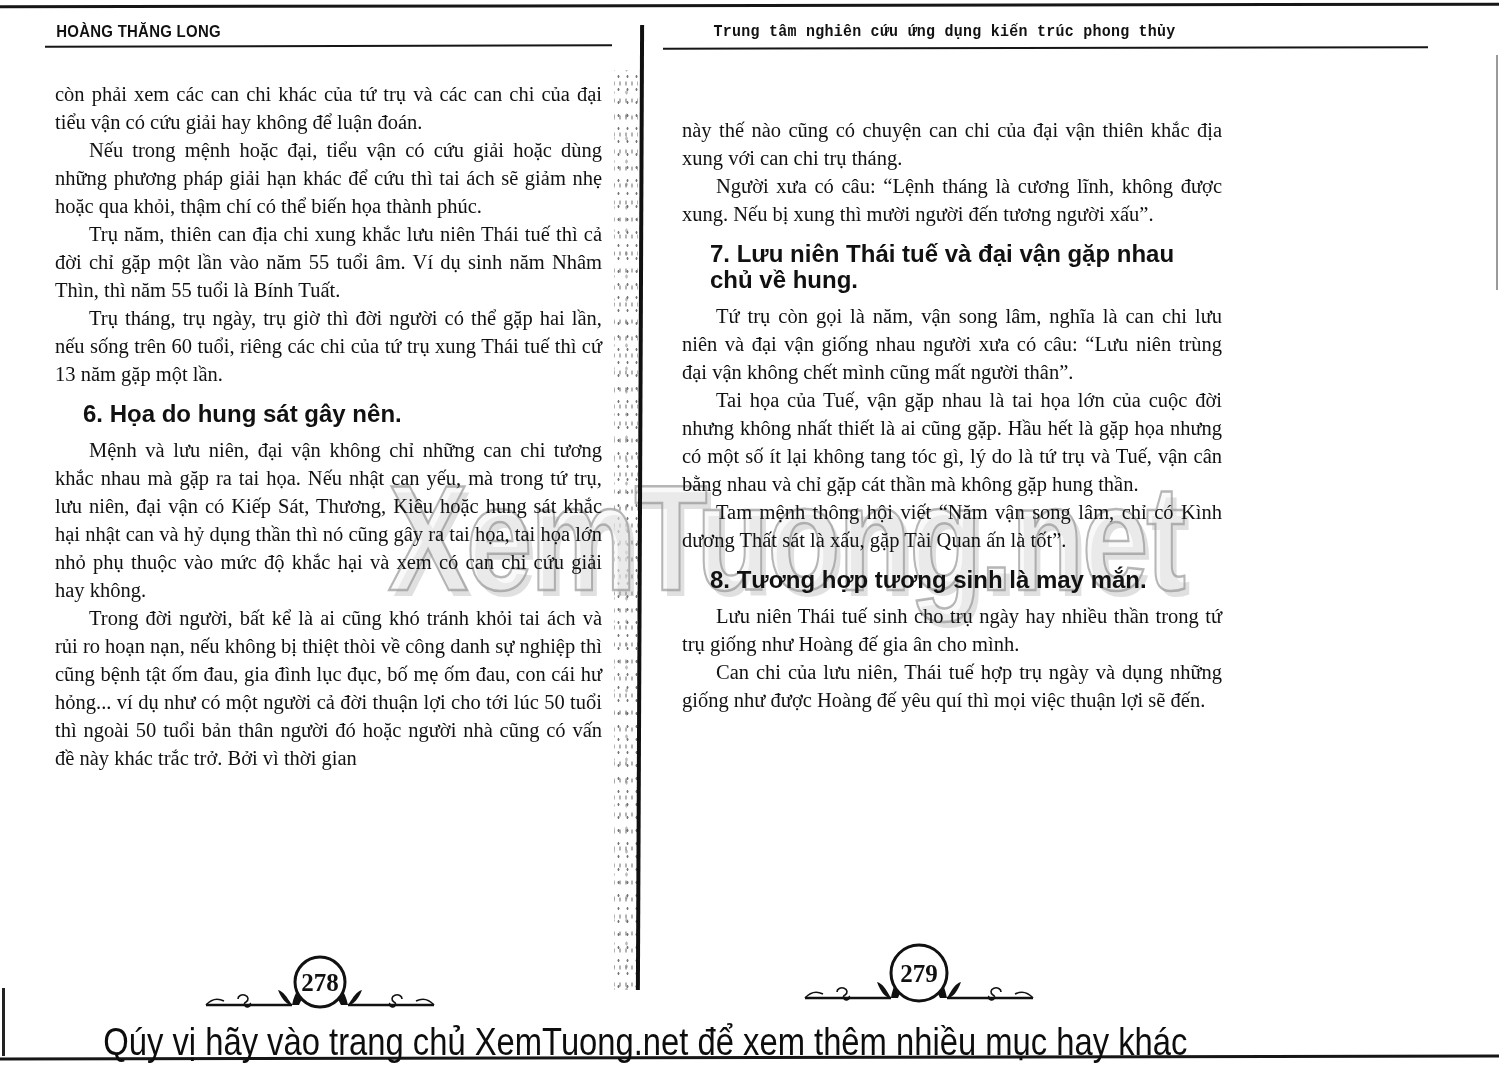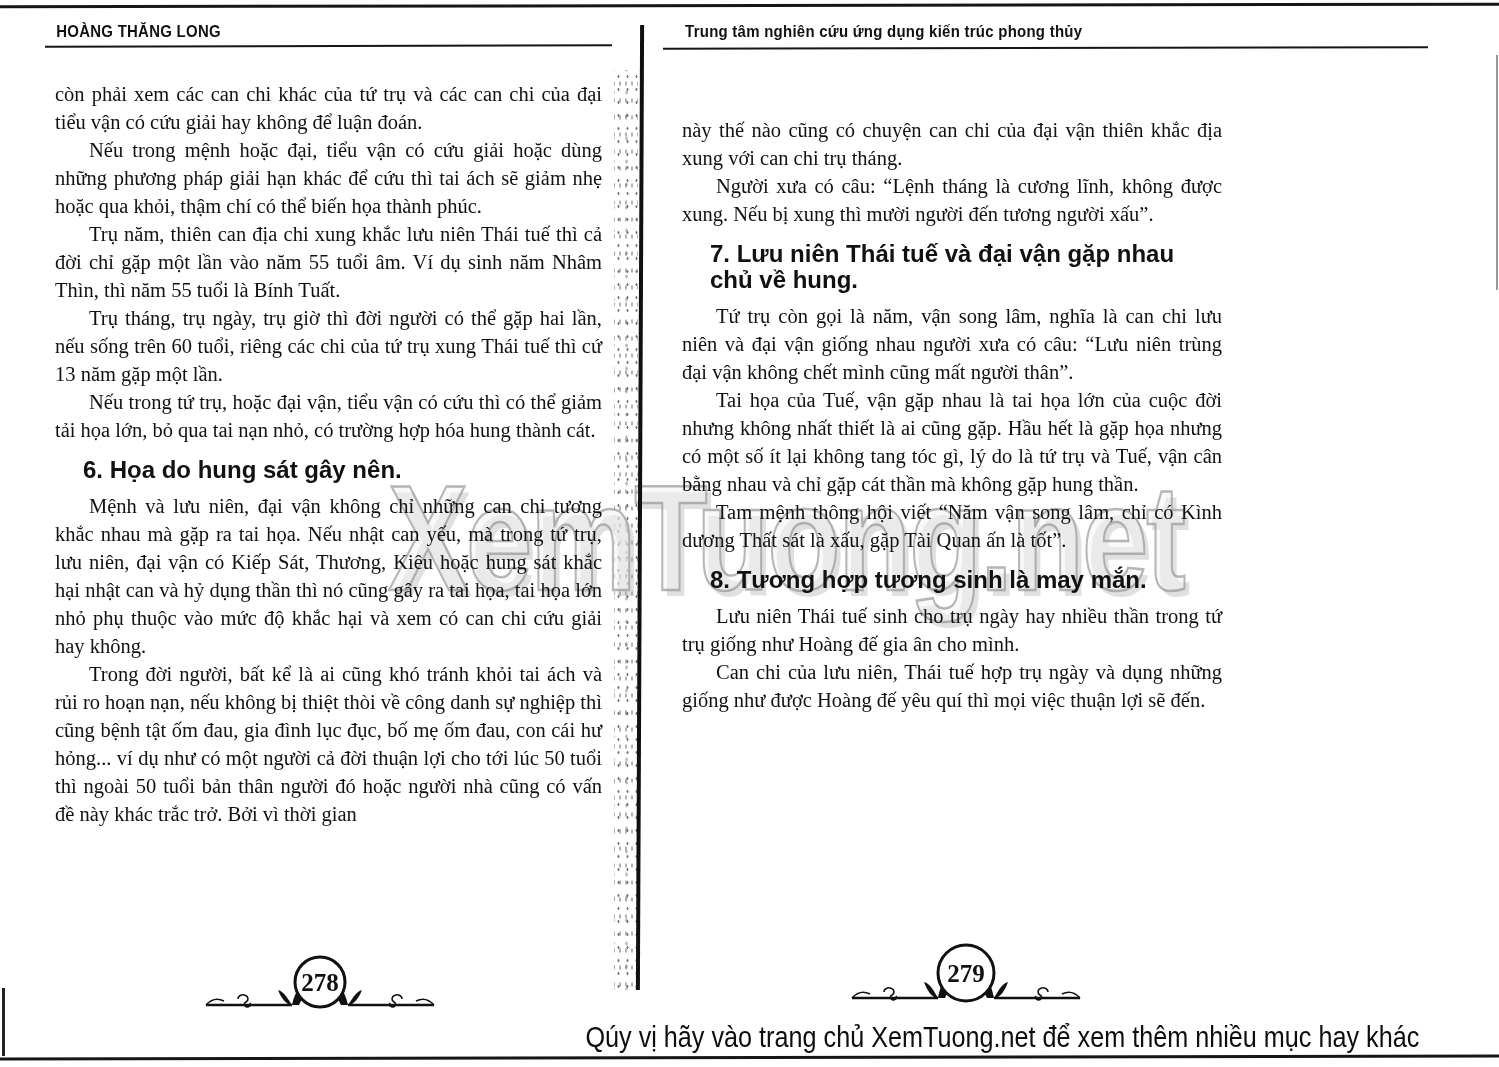--- a/index.html
+++ b/index.html
@@ -13,21 +13,21 @@
   .left-edge-mark { position:absolute; left:2px; top:988px; width:3px; height:68px; background:#222; }
   .right-edge-mark { position:absolute; right:1px; top:55px; width:2px; height:235px; background:#9a9a9a; }
 
   .page-header {
     position:absolute; top:22px; 
     font-family:"Liberation Sans", sans-serif; font-weight:bold; font-size:17px;
     letter-spacing:0.3px; white-space:nowrap; z-index:2;
   }
   .page-header .squeeze { display:inline-block; transform:scaleX(0.88); transform-origin:center; }
   .header-left-box { left:45px; width:567px; }
-  .header-right-box { left:658px; width:540px; }
+  .header-right-box { left:682px; width:540px;font-family:Liberation Mono, monospace; }
   .rule { position:absolute; height:2px; background:#161616; z-index:2; }
   .rule-left { left:45px; top:45px; width:567px; transform:rotate(-0.15deg); }
   .rule-right { left:663px; top:47px; width:765px; transform:rotate(-0.1deg); }
 
   .body-col {
     position:absolute; top:80px; z-index:2;
     font-size:20.5px; line-height:28px; text-align:justify;
   }
   .body-left { left:55px; width:547px; }
   .body-right { left:682px; width:540px;margin-top:36px; }
@@ -55,29 +55,29 @@
     font-family:"Liberation Sans", sans-serif; font-weight:bold;
     font-size:150px; letter-spacing:-3px; white-space:nowrap;
     color:rgba(244,244,244,0.5);
     -webkit-text-stroke:2.5px rgba(145,145,145,0.65);
     text-shadow:6px 6px 0 rgba(165,165,165,0.35);
     transform:scaleX(0.8); transform-origin:left center;
   }
 
   .ornament { position:absolute; z-index:2; }
   .ornament-left { left:200px; top:948px; }
-  .ornament-right { left:846px; top:933px; }
+  .ornament-right { left:799px; top:933px; }
   .ornament svg { display:block; }
   .ornament text {
     font-family:"Liberation Serif", serif; font-size:25px; font-weight:bold; fill:#111;
   }
 
   .footer {
-    position:absolute; left:0; top:1020px; width:100%; text-align:right; z-index:4;
-    font-family:"Liberation Sans", sans-serif; font-size:30px; color:#0d0d0d; white-space:nowrap;
+    position:absolute; left:0; top:1020px; width:100%; text-align:left; z-index:4;
+    font-family:"Liberation Sans", sans-serif; font-size:39px; color:#0d0d0d; white-space:nowrap;
   }
   .footer .squeeze { display:inline-block; transform:scaleX(0.84); transform-origin:center; }
 </style>
 </head>
 <body>
 
 <div class="sheet">
 
   <div class="top-edge"></div>
   <div class="spine-noise"></div>
@@ -90,21 +90,20 @@
   <div class="page-header header-left-box">
     <span class="squeeze">HOÀNG THĂNG LONG</span>
   </div>
   <div class="rule rule-left"></div>
 
   <div class="body-col body-left">
     <p class="cont">còn phải xem các can chi khác của tứ trụ và các can chi của đại tiểu vận có cứu giải hay không để luận đoán.</p>
     <p>Nếu trong mệnh hoặc đại, tiểu vận có cứu giải hoặc dùng những phương pháp giải hạn khác để cứu thì tai ách sẽ giảm nhẹ hoặc qua khỏi, thậm chí có thể biến họa thành phúc.</p>
     <p>Trụ năm, thiên can địa chi xung khắc lưu niên Thái tuế thì cả đời chỉ gặp một lần vào năm 55 tuổi âm. Ví dụ sinh năm Nhâm Thìn, thì năm 55 tuổi là Bính Tuất.</p>
     <p>Trụ tháng, trụ ngày, trụ giờ thì đời người có thể gặp hai lần, nếu sống trên 60 tuổi,  riêng các chi của tứ trụ xung Thái tuế thì cứ 13 năm gặp một lần.</p>
-    <p>Nếu trong tứ trụ, hoặc đại vận, tiểu vận có cứu thì có thể giảm tải họa lớn, bỏ qua tai nạn nhỏ, có trường hợp hóa hung thành cát.</p>
     <div class="bheading">6. Họa do hung sát gây nên.</div>
     <p>Mệnh và lưu niên, đại vận không chỉ những can chi tương khắc nhau mà gặp ra tai họa. Nếu nhật can yếu, mà trong tứ trụ, lưu niên, đại vận có Kiếp Sát, Thương, Kiêu hoặc hung sát khắc hại nhật can và hỷ dụng thần thì nó cũng gây ra tai họa, tai họa lớn nhỏ phụ thuộc vào mức độ khắc hại và xem có can chi cứu giải hay không.</p>
     <p>Trong đời người, bất kể là ai cũng khó tránh khỏi tai ách và rủi ro hoạn nạn, nếu không bị thiệt thòi về công danh sự nghiệp thì cũng bệnh tật ốm đau, gia đình lục đục, bố mẹ ốm đau, con cái hư hỏng... ví dụ như có một người cả đời thuận lợi cho tới lúc 50 tuổi  thì ngoài 50 tuổi bản thân người đó hoặc người nhà cũng có vấn đề này khác trắc trở. Bởi vì thời gian</p>
   </div>
 
   <div class="ornament ornament-left">
     <svg width="240" height="70" viewBox="0 0 240 70">
       <path d="M6,57 L92,57" stroke="#111" stroke-width="2.5" fill="none"></path>
       <path d="M148,57 L234,57" stroke="#111" stroke-width="2.5" fill="none"></path>
       <path d="M6,57 Q14,48 24,53" stroke="#111" stroke-width="1.6" fill="none"></path>

